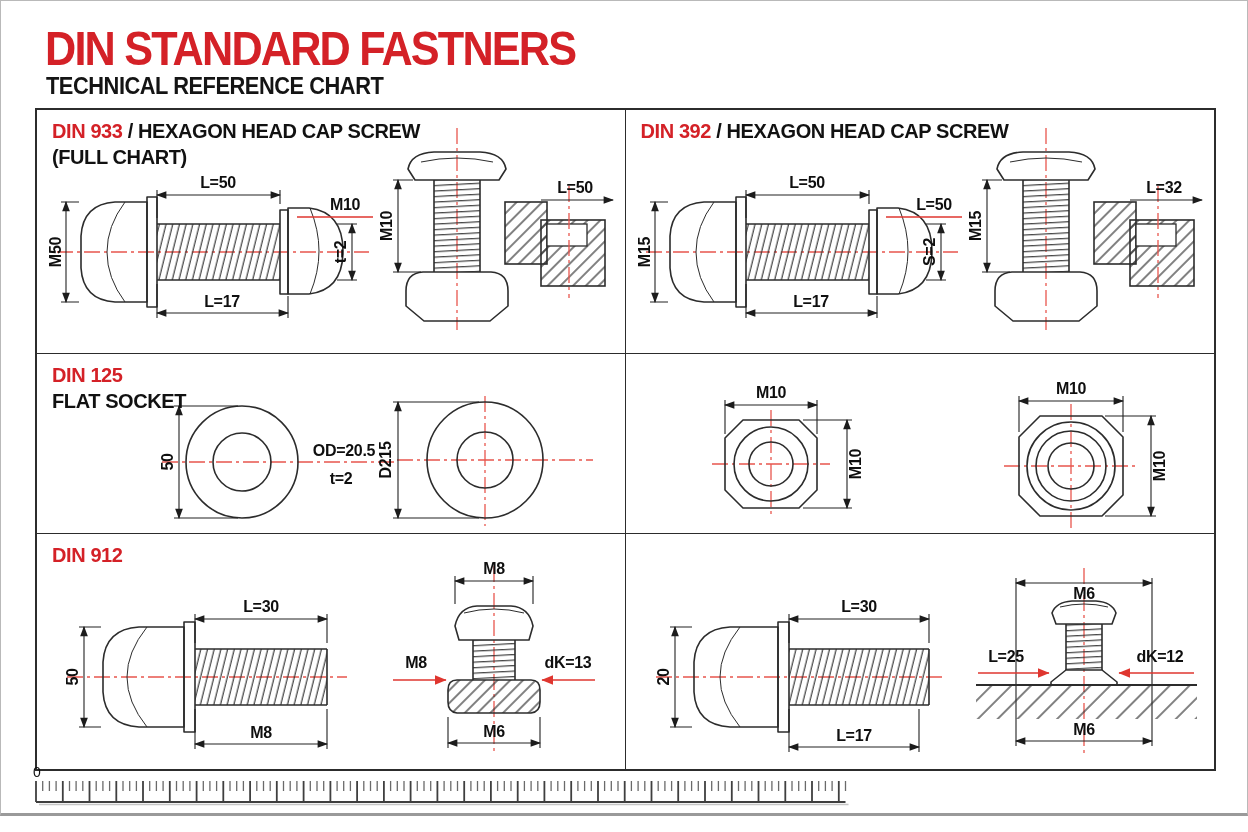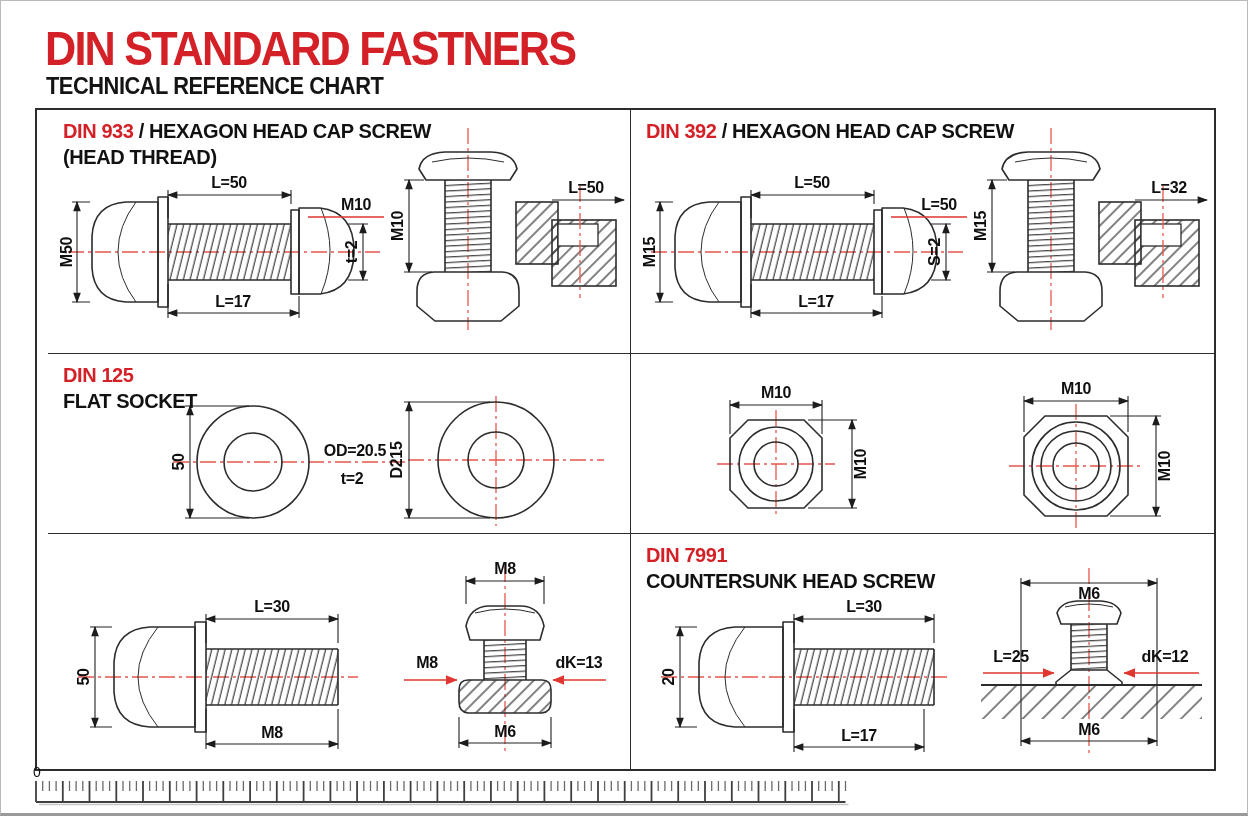--- a/index.html
+++ b/index.html
@@ -10,21 +10,21 @@
 
   .title { position:absolute; left:44px; top:20px; margin:0; font-size:48px; font-weight:bold;
            color:#d42127; letter-spacing:-2px; transform:scaleX(.9); transform-origin:left;
            white-space:nowrap; }
   .subtitle { position:absolute; left:45px; top:72px; margin:0; font-size:23px; font-weight:bold;
               color:#141414; letter-spacing:-0.5px; transform:scaleX(.95); transform-origin:left;
               white-space:nowrap; }
 
   .grid { position:absolute; left:34px; top:107px; width:1181px; height:663px;
           border:2px solid #2c2c2c; display:grid; grid-template-columns:1fr 1fr;
-          grid-template-rows:244px 180px 1fr; background:#fff;padding-left:11px; }
+          grid-template-rows:244px 180px 1fr; background:#fff; }
   .cell { position:relative; border-right:1.5px solid #2c2c2c; border-bottom:1.5px solid #2c2c2c; overflow:hidden; }
   .cell:nth-child(2n) { border-right:none; }
   .cell:nth-child(n+5) { border-bottom:none; }
 
   .ct { position:absolute; left:15px; top:8px; font-size:20px; font-weight:bold;
         letter-spacing:-0.4px; line-height:1.3; color:#111; z-index:2; }
   .code { color:#d42127; }
   .rest { color:#111; white-space:pre; }
 
   svg.draw { position:absolute; overflow:visible; }
@@ -69,21 +69,21 @@
 <div class="page">
 
   <h1 class="title">DIN STANDARD FASTNERS</h1>
   <h2 class="subtitle">TECHNICAL REFERENCE CHART</h2>
 
   <div class="grid">
 
     <div class="cell">
       <div class="ct">
         <div><span class="code">DIN 933</span><span class="rest"> / HEXAGON HEAD CAP SCREW</span></div>
-        <div class="rest">(HEAD THREAD)</div>
+        <div class="rest">(FULL CHART)</div>
       </div>
       <svg class="draw" style="left:8px;top:50px" width="330" height="180" viewBox="0 0 330 180">
         <line class="cld" x1="12" y1="92" x2="324" y2="92"></line>
         <path class="ln" d="M102,42 L70,42 Q38,44 36,76 L36,108 Q38,140 70,142 L102,142 Z"></path>
         <path class="ln2" d="M80,42 Q62,66 62,92 Q62,118 80,142"></path>
         <rect class="ln" x="102" y="37" width="10" height="110"></rect>
         <rect x="112" y="64" width="123" height="56" fill="url(#thD)" stroke="none"></rect>
         <path class="ln" d="M112,64 L235,64 M112,120 L235,120"></path>
         <rect class="ln" x="235" y="50" width="8" height="84"></rect>
         <path class="ln" d="M243,48 L264,48 Q298,52 298,91 Q298,130 264,134 L243,134 Z"></path>
@@ -225,20 +225,21 @@
         <line class="dml" x1="63" y1="21" x2="167" y2="21" marker-start="url(#ah)" marker-end="url(#ah)"></line>
         <text class="dim" x="115" y="14">M10</text>
         <path class="dml" d="M149,36 L200,36 M149,136 L200,136"></path>
         <line class="dml" x1="195" y1="36" x2="195" y2="136" marker-start="url(#ah)" marker-end="url(#ah)"></line>
         <text class="dim" x="209" y="86" transform="rotate(-90 209 86)">M10</text>
       </svg>
     </div>
 
     <div class="cell">
       <div class="ct">
+        <div><span class="code">DIN 912</span><span class="rest"></span></div>
       </div>
       <svg class="draw" style="left:10px;top:48px" width="310" height="185" viewBox="0 0 310 185">
         <line class="cld" x1="20" y1="95" x2="300" y2="95"></line>
         <path class="ln" d="M137,45 L92,45 Q58,47 56,80 L56,110 Q58,143 92,145 L137,145 Z"></path>
         <path class="ln2" d="M100,45 Q80,70 80,95 Q80,120 100,145"></path>
         <rect class="ln" x="137" y="40" width="11" height="110"></rect>
         <rect x="148" y="67" width="132" height="56" fill="url(#thD)" stroke="none"></rect>
         <path class="ln" d="M148,67 L280,67 M148,123 L280,123 M280,67 L280,123"></path>
         <path class="dml" d="M148,61 L148,32 M280,61 L280,32"></path>
         <line class="dml" x1="148" y1="37" x2="280" y2="37" marker-start="url(#ah)" marker-end="url(#ah)"></line>
@@ -264,24 +265,20 @@
         <line class="red" x1="4" y1="126" x2="57" y2="126" marker-end="url(#rah)"></line>
         <text class="dim" x="179" y="114">dK=13</text>
         <line class="red" x1="206" y1="126" x2="153" y2="126" marker-end="url(#rah)"></line>
         <path class="dml" d="M59,163 L59,194 M151,163 L151,194"></path>
         <line class="dml" x1="59" y1="189" x2="151" y2="189" marker-start="url(#ah)" marker-end="url(#ah)"></line>
         <text class="dim" x="105" y="183">M6</text>
       </svg>
     </div>
 
     <div class="cell">
-      <div class="ct">
-        <div><span class="code">DIN 7991</span><span class="rest"></span></div>
-        <div class="rest">COUNTERSUNK HEAD SCREW</div>
-      </div>
       <svg class="draw" style="left:10px;top:46px" width="320" height="190" viewBox="0 0 320 190">
         <line class="cld" x1="20" y1="97" x2="310" y2="97"></line>
         <path class="ln" d="M142,47 L94,47 Q60,49 58,82 L58,112 Q60,145 94,147 L142,147 Z"></path>
         <path class="ln2" d="M104,47 Q84,72 84,97 Q84,122 104,147"></path>
         <rect class="ln" x="142" y="42" width="11" height="110"></rect>
         <rect x="153" y="69" width="140" height="56" fill="url(#thD)" stroke="none"></rect>
         <path class="ln" d="M153,69 L293,69 M153,125 L293,125 M293,69 L293,125"></path>
         <path class="dml" d="M153,63 L153,34 M293,63 L293,34"></path>
         <line class="dml" x1="153" y1="39" x2="293" y2="39" marker-start="url(#ah)" marker-end="url(#ah)"></line>
         <text class="dim" x="223" y="32">L=30</text>

